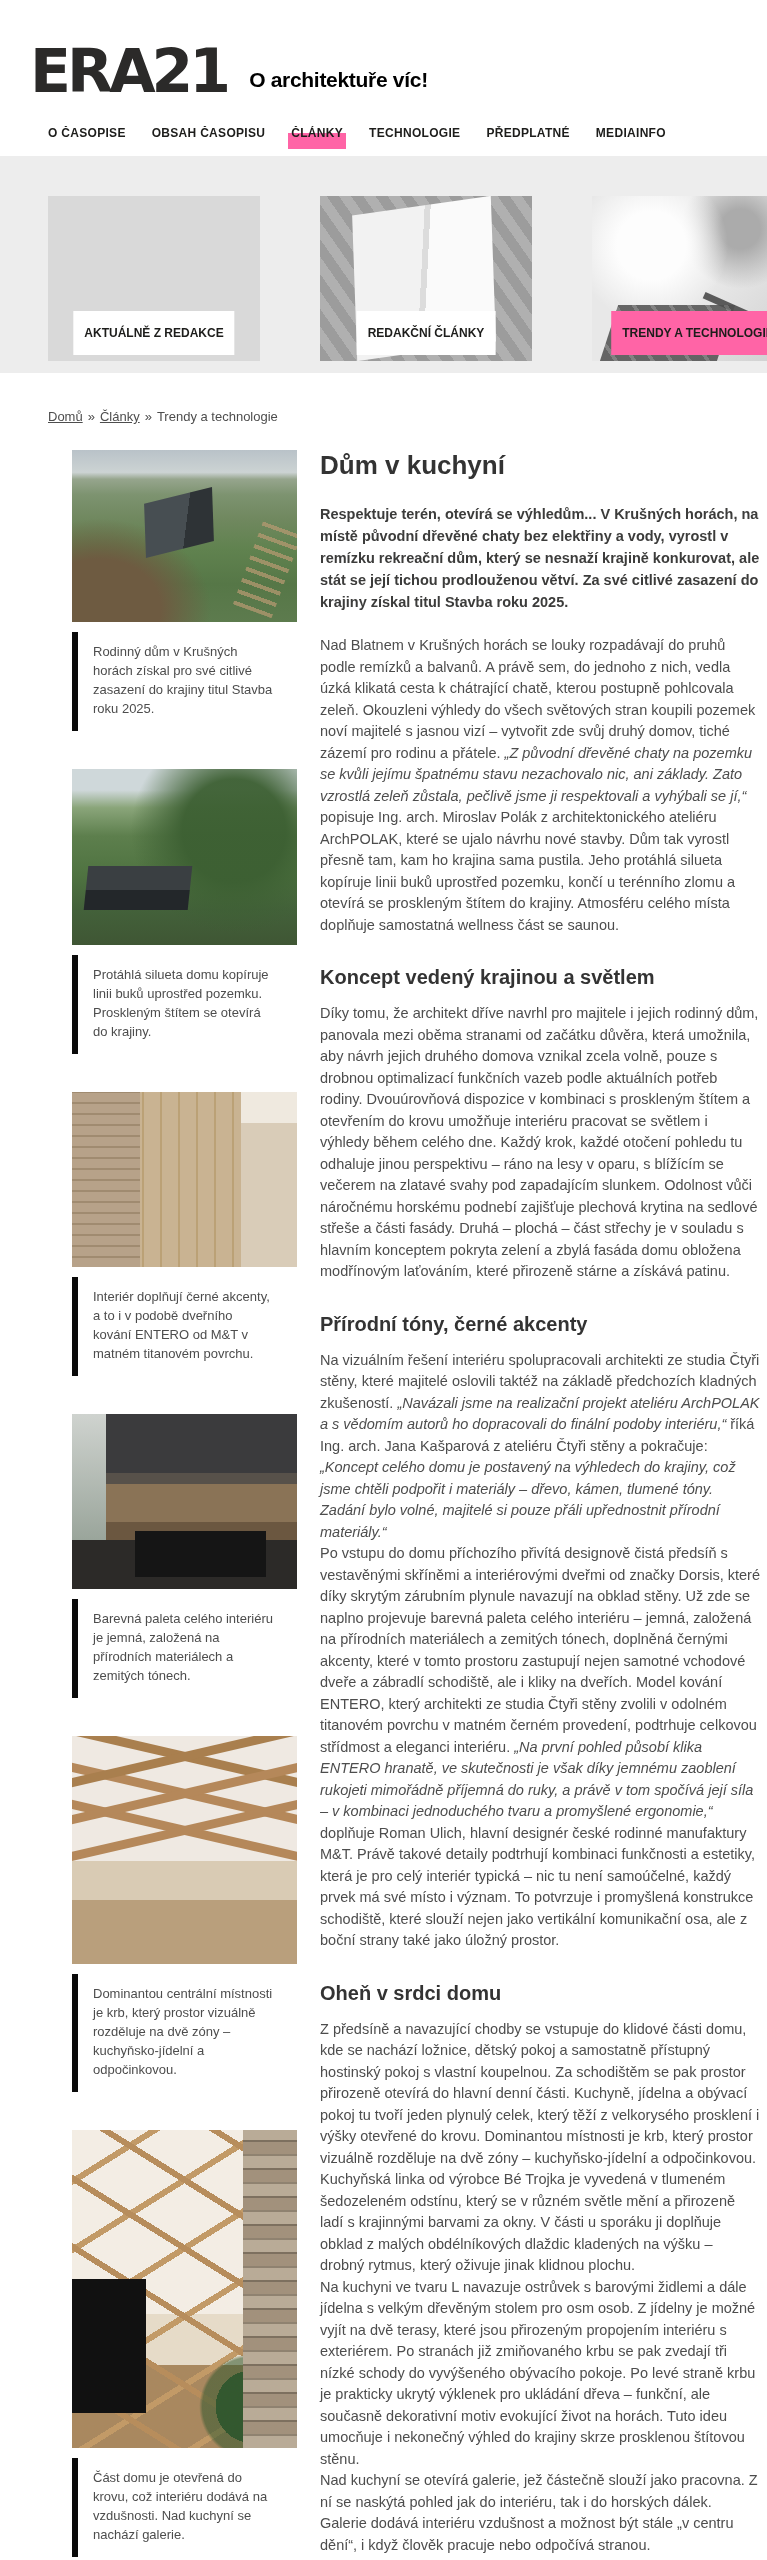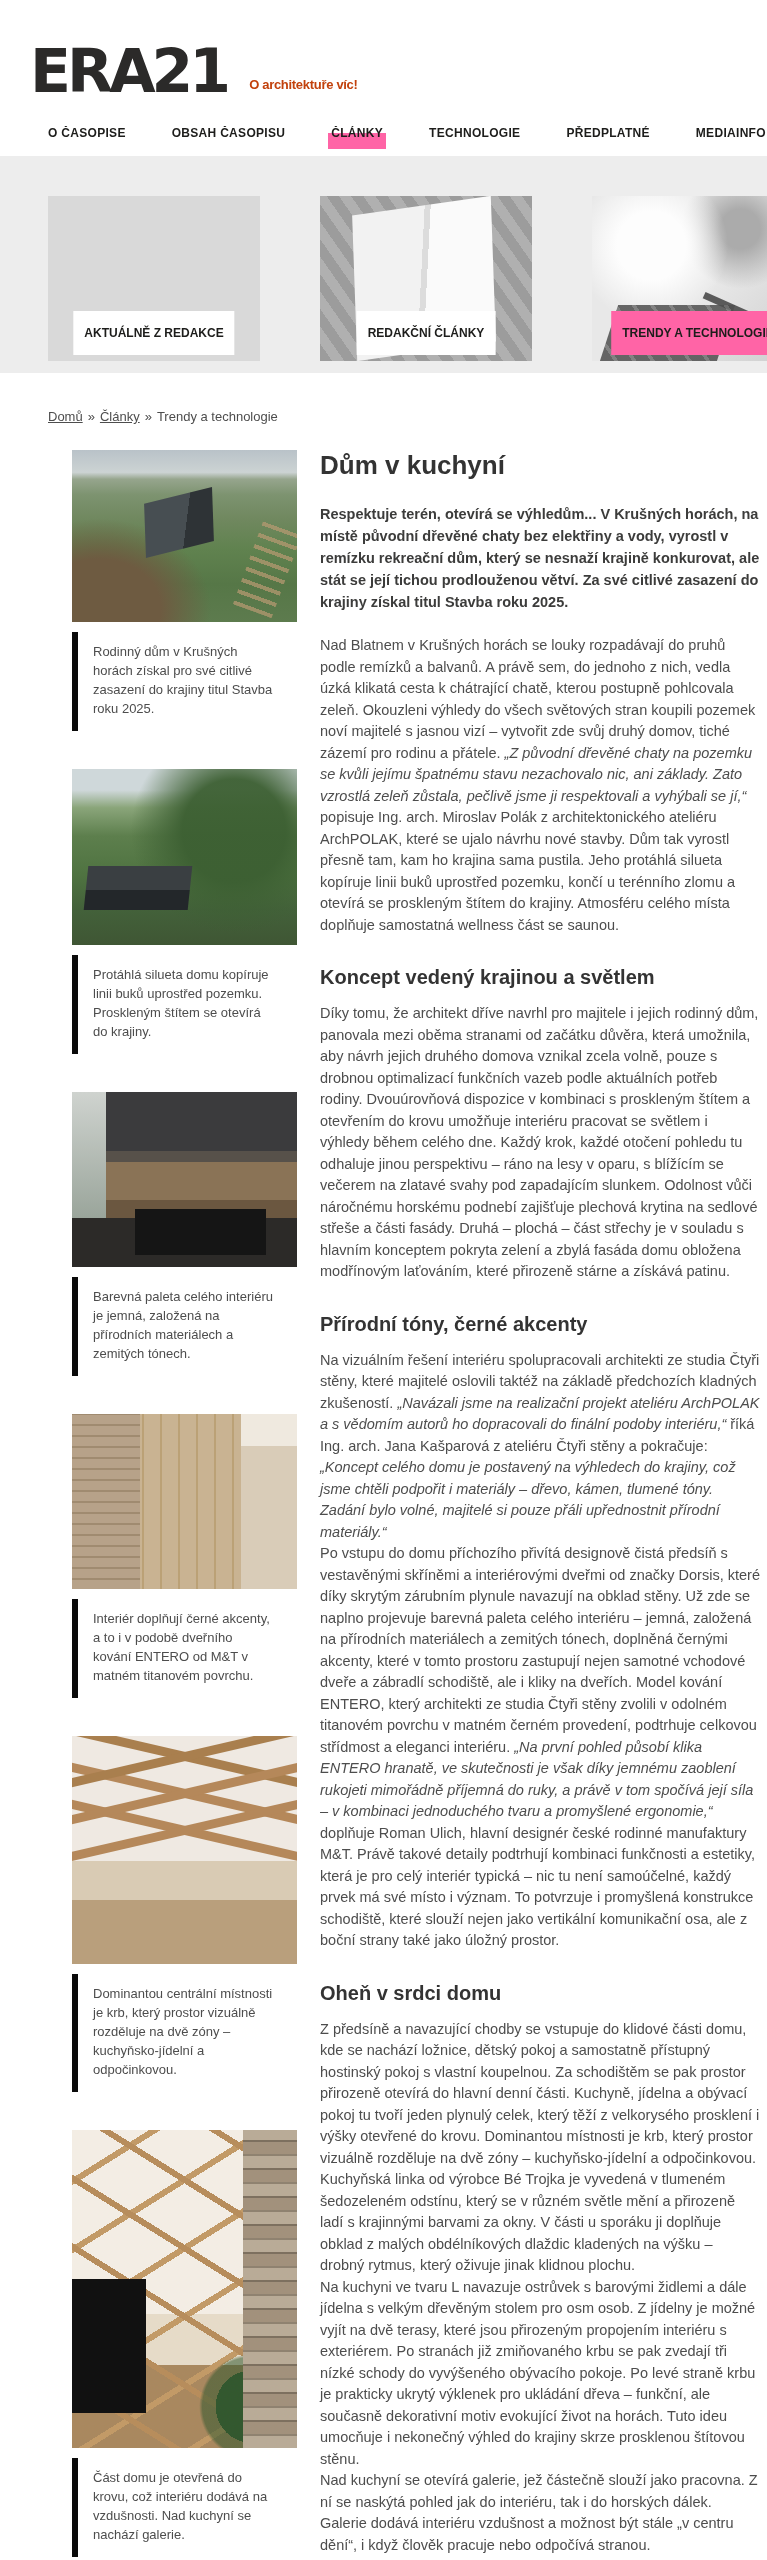--- a/index.html
+++ b/index.html
@@ -3,24 +3,24 @@
 <meta charset="utf-8">
 <title>ERA21</title>
 <style>
   :root{ --pink:#ff64a6; --ink:#1d1d1b; --body:#4d4d4d; --head:#333; }
   html,body{ margin:0; padding:0; }
   body{ width:767px; background:#fff; color:var(--body); font-family:"Liberation Sans", sans-serif; }
 
   
   .header{ display:flex; align-items:flex-end; padding:12px 0 0 30px; height:88px; }
   .logo{ font-family:"DejaVu Sans", sans-serif; font-size:60px; font-weight:800; letter-spacing:-4px; color:#2b2a29; line-height:.95; cursor:pointer; }
-  .tagline{ font-size:13px; font-weight:700; color:#c2410c; margin:0 0 8px 22px; letter-spacing:-.3px; }
+  .tagline{ font-size:21px; font-weight:700; color:#000000; margin:0 0 8px 22px; letter-spacing:-.3px; }
 
   
-  nav{ display:flex; gap:46px; margin:26px 0 0 48px; height:30px; white-space:nowrap; overflow:hidden; }
+  nav{ display:flex; gap:26px; margin:26px 0 0 48px; height:30px; white-space:nowrap; overflow:hidden; }
   .nav-item{ position:relative; z-index:0; font-size:12px; font-weight:700; color:var(--ink); text-decoration:none; letter-spacing:.3px; cursor:pointer; }
   .nav-item.active::after{ content:""; position:absolute; left:-3px; right:-3px; top:7px; height:16px; background:var(--pink); z-index:-1; }
 
   
   .band{ background:#ededed; padding:40px 0 12px 48px; display:flex; gap:60px; overflow:hidden; }
   .tile{ position:relative; width:212px; flex:none; cursor:pointer; }
   .thumb{ width:212px; height:165px; }
   .tile-label{ position:absolute; left:50%; bottom:6px; transform:translateX(-50%); background:#fff; padding:15px 11px; font-size:12px; font-weight:700; color:var(--ink); white-space:nowrap; }
   .tile-label.pink{ background:var(--pink); }
   .thumb1{ background:#d9d9d9; position:relative; overflow:hidden; }
@@ -136,26 +136,26 @@
   <aside class="left-col">
     <figure>
       <div class="ph ph1"></div>
       <figcaption>Rodinný dům v Krušných horách získal pro své citlivé zasazení do krajiny titul Stavba roku 2025.</figcaption>
     </figure>
     <figure>
       <div class="ph ph2"></div>
       <figcaption>Protáhlá silueta domu kopíruje linii buků uprostřed pozemku. Proskleným štítem se otevírá do krajiny.</figcaption>
     </figure>
     <figure>
+      <div class="ph ph4"></div>
+      <figcaption>Interiér doplňují černé akcenty, a to i v podobě dveřního kování ENTERO od M&amp;T v matném titanovém povrchu.</figcaption>
+    </figure>
+    <figure>
       <div class="ph ph3"></div>
       <figcaption>Barevná paleta celého interiéru je jemná, založená na přírodních materiálech a zemitých tónech.</figcaption>
-    </figure>
-    <figure>
-      <div class="ph ph4"></div>
-      <figcaption>Interiér doplňují černé akcenty, a to i v podobě dveřního kování ENTERO od M&amp;T v matném titanovém povrchu.</figcaption>
     </figure>
     <figure>
       <div class="ph ph5"></div>
       <figcaption>Dominantou centrální místnosti je krb, který prostor vizuálně rozděluje na dvě zóny – kuchyňsko-jídelní a odpočinkovou.</figcaption>
     </figure>
     <figure>
       <div class="ph ph6"></div>
       <figcaption>Část domu je otevřená do krovu, což interiéru dodává na vzdušnosti. Nad kuchyní se nachází galerie.</figcaption>
     </figure>
   </aside>

